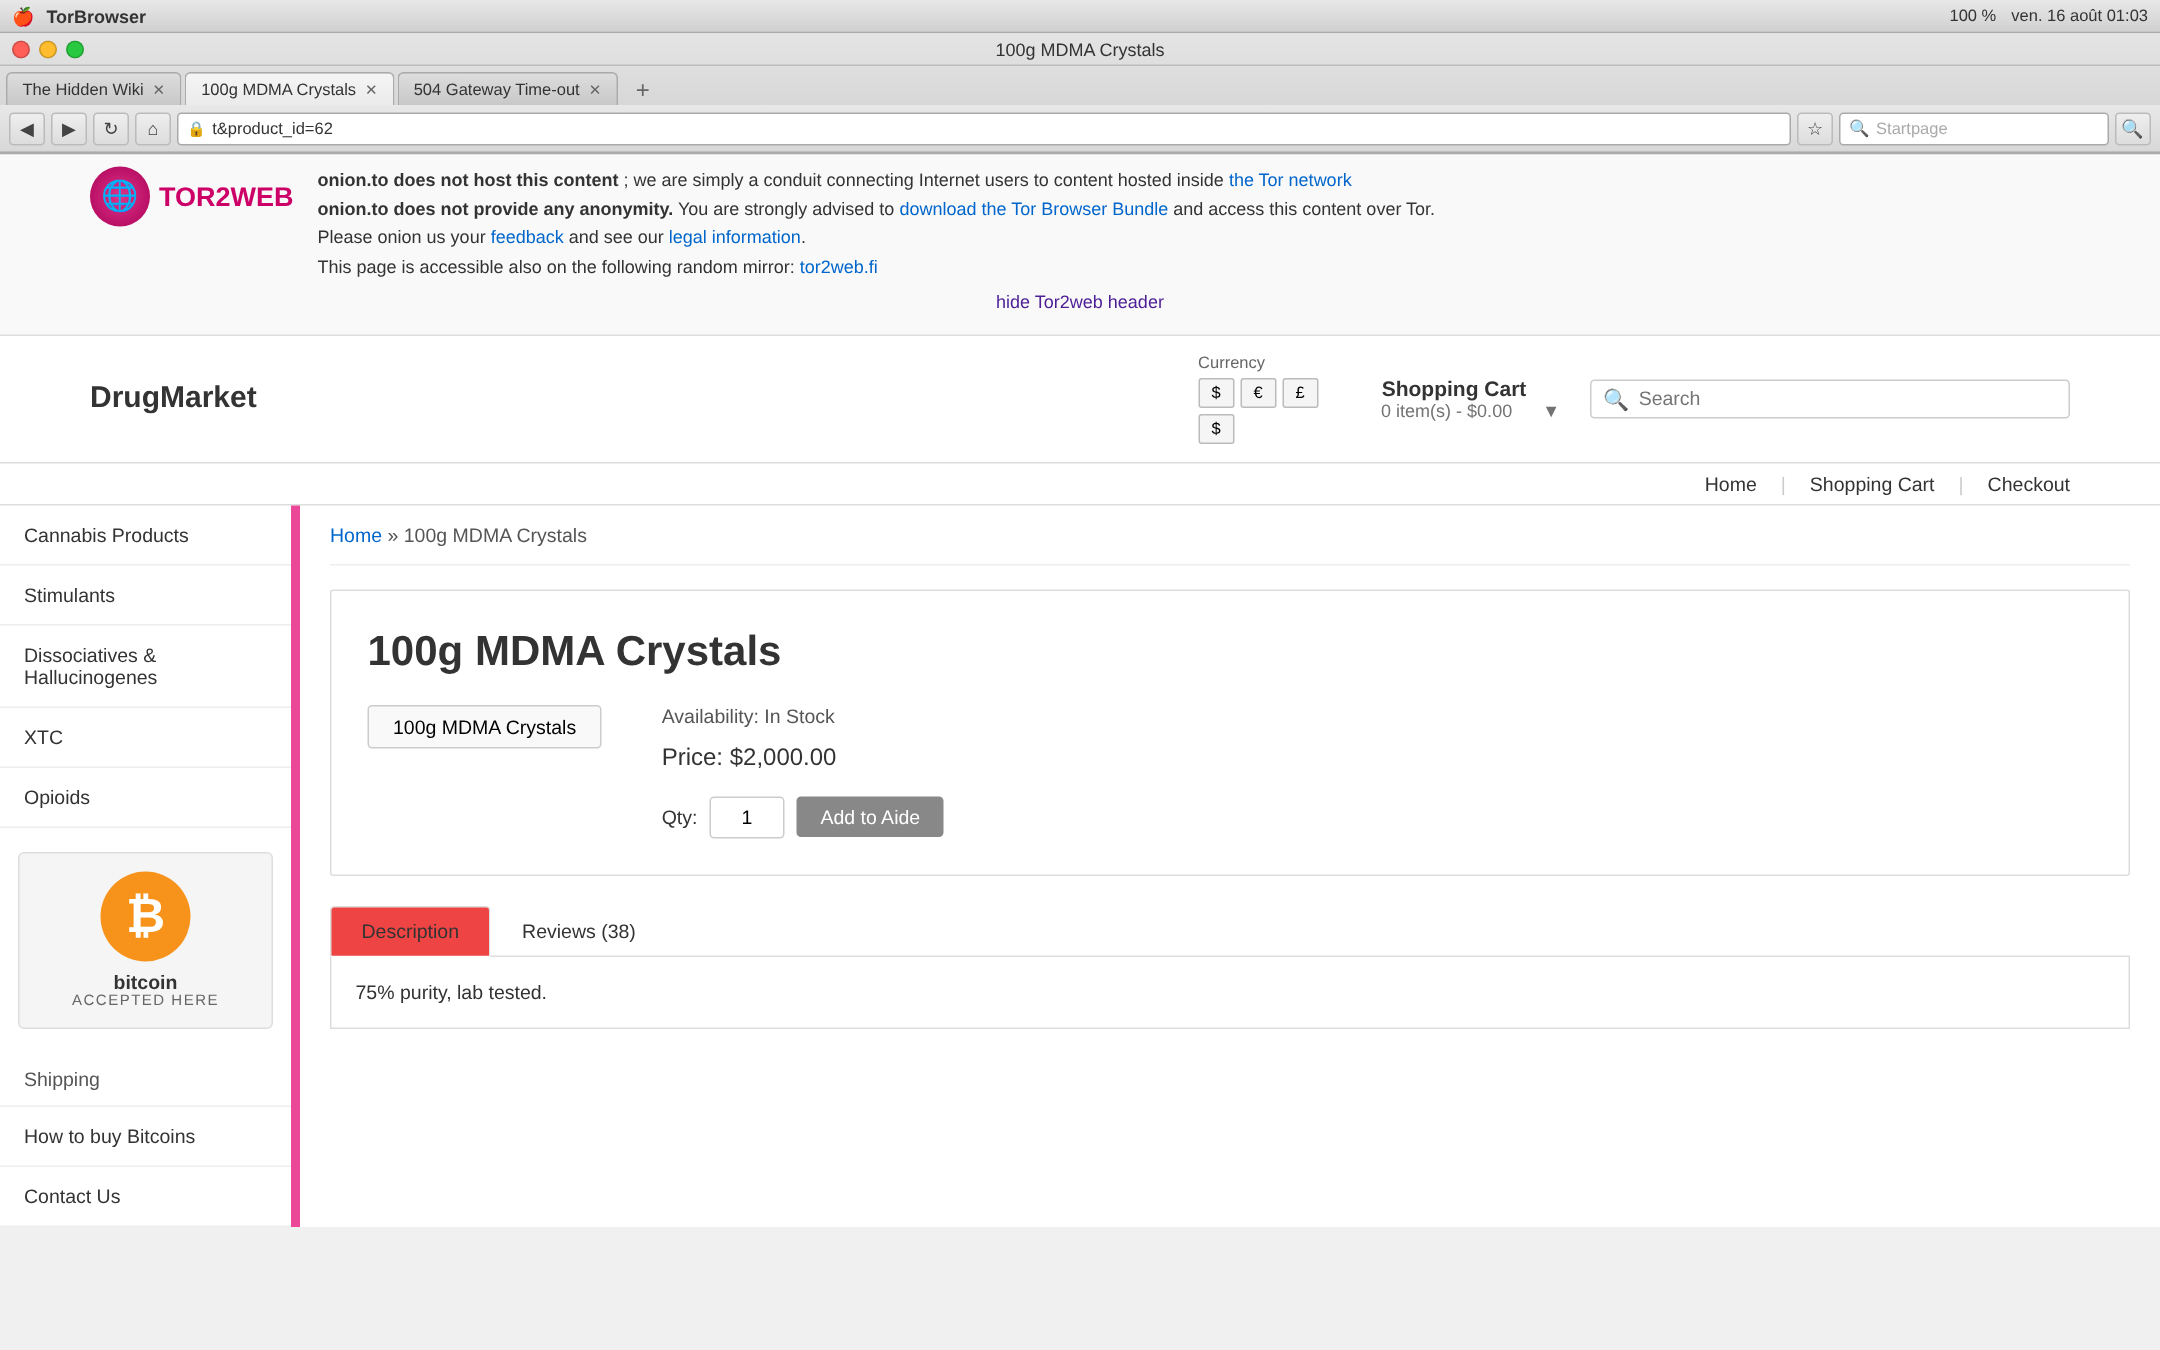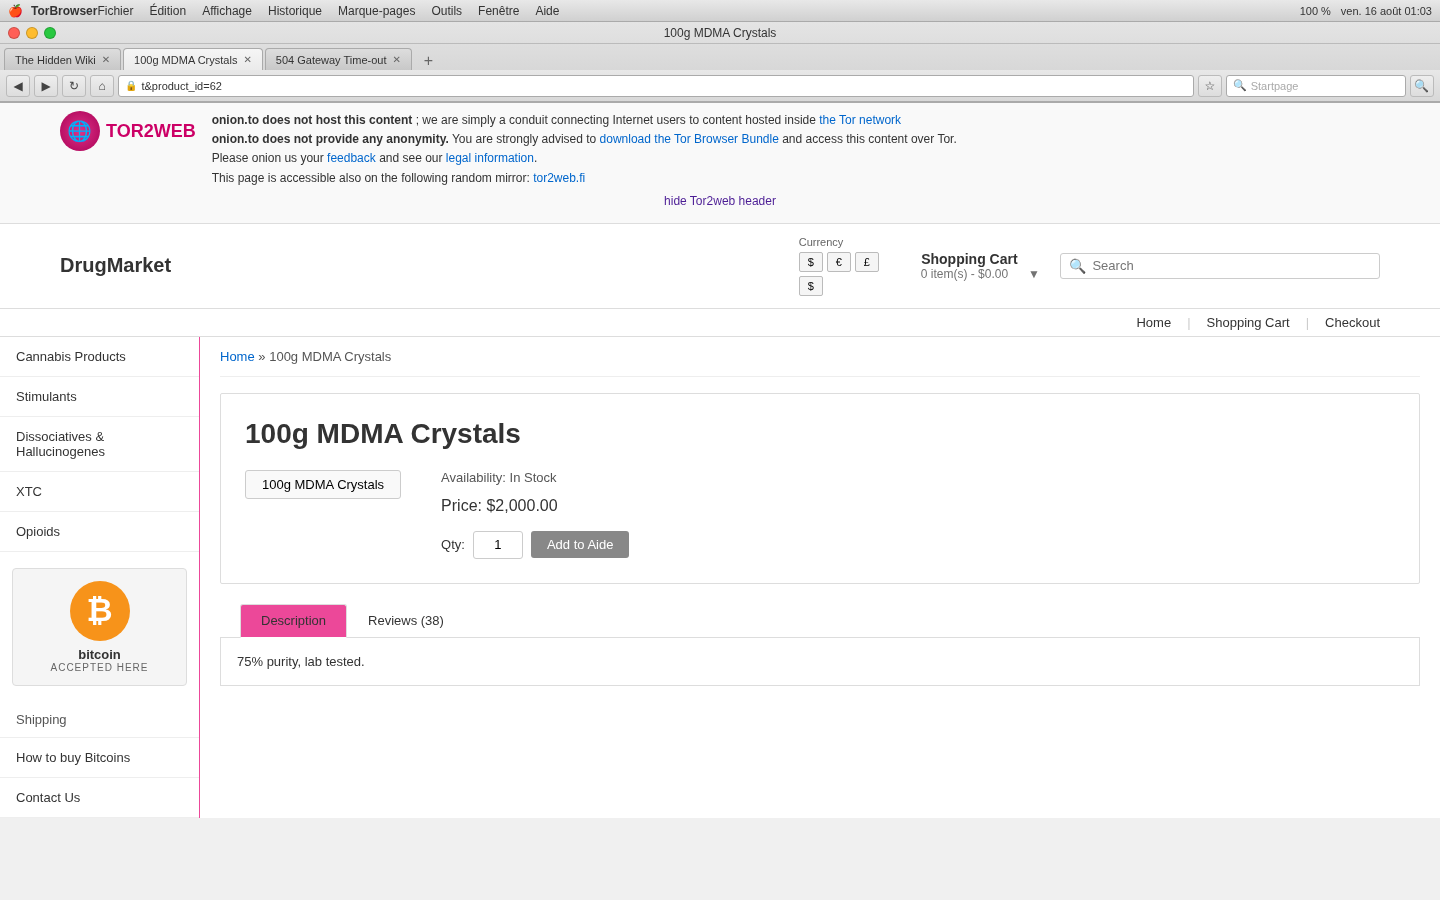--- a/index.html
+++ b/index.html
@@ -219,21 +219,21 @@
     .main-layout {
       display: flex;
       padding: 0;
     }
 
     
     .sidebar {
       width: 200px;
       min-width: 200px;
       padding: 0;
-      border-right: 1px solid #ec4899;
+      border-right: 6px solid #ec4899;
     }
     .sidebar-item {
       padding: 12px 16px;
       border-bottom: 1px solid #eee;
       font-size: 13px;
       cursor: pointer;
       color: #333;
     }
 
     .bitcoin-badge {
@@ -330,51 +330,40 @@
       border-bottom: 1px solid #ddd;
       margin-bottom: 0;
     }
     .ptab {
       padding: 8px 20px;
       font-size: 13px;
       cursor: pointer;
       border: 1px solid transparent;
     }
     .ptab.active {
-      background: #ec4899;
+      background: #ef4444;
       border: 1px solid #ddd;
       border-bottom: 1px solid white;
       margin-bottom: -1px;
       border-radius: 3px 3px 0 0;
-      margin-left: 20px;
     }
     .ptab-content {
       border: 1px solid #ddd;
       border-top: none;
       padding: 16px;
       font-size: 13px;
       color: #333;
     }
   </style>
 </head>
 <body>
 
 <div class="mac-bar">
   <span>🍎</span>
   <span style="margin-left:8px;font-weight:bold;font-size:12px;">TorBrowser</span>
-  <div class="menu-items">
-    <span>Fichier</span>
-    <span>Édition</span>
-    <span>Affichage</span>
-    <span>Historique</span>
-    <span>Marque-pages</span>
-    <span>Outils</span>
-    <span>Fenêtre</span>
-    <span>Aide</span>
-  </div>
   <div class="right">
     <span>100 %</span>
     <span>ven. 16 août  01:03</span>
   </div>
 </div>
 
 <div class="browser-chrome">
   <div class="title-bar">
     <div class="window-controls">
       <div class="win-btn win-close"></div>

